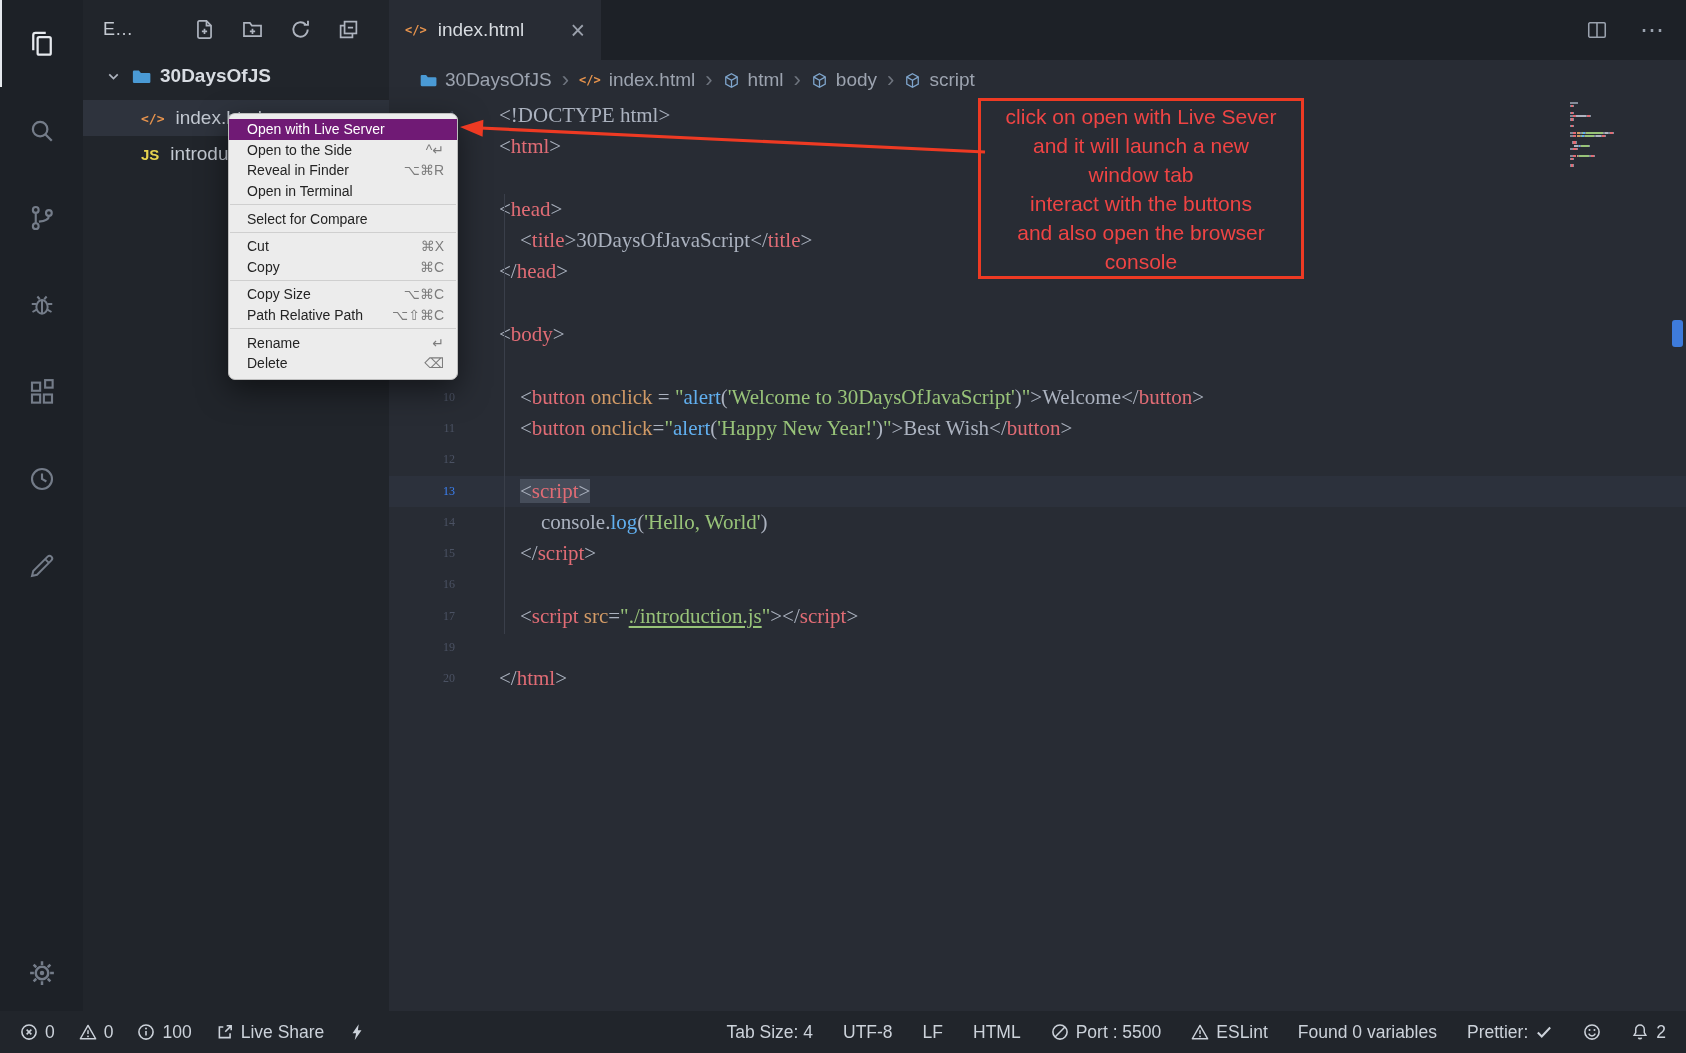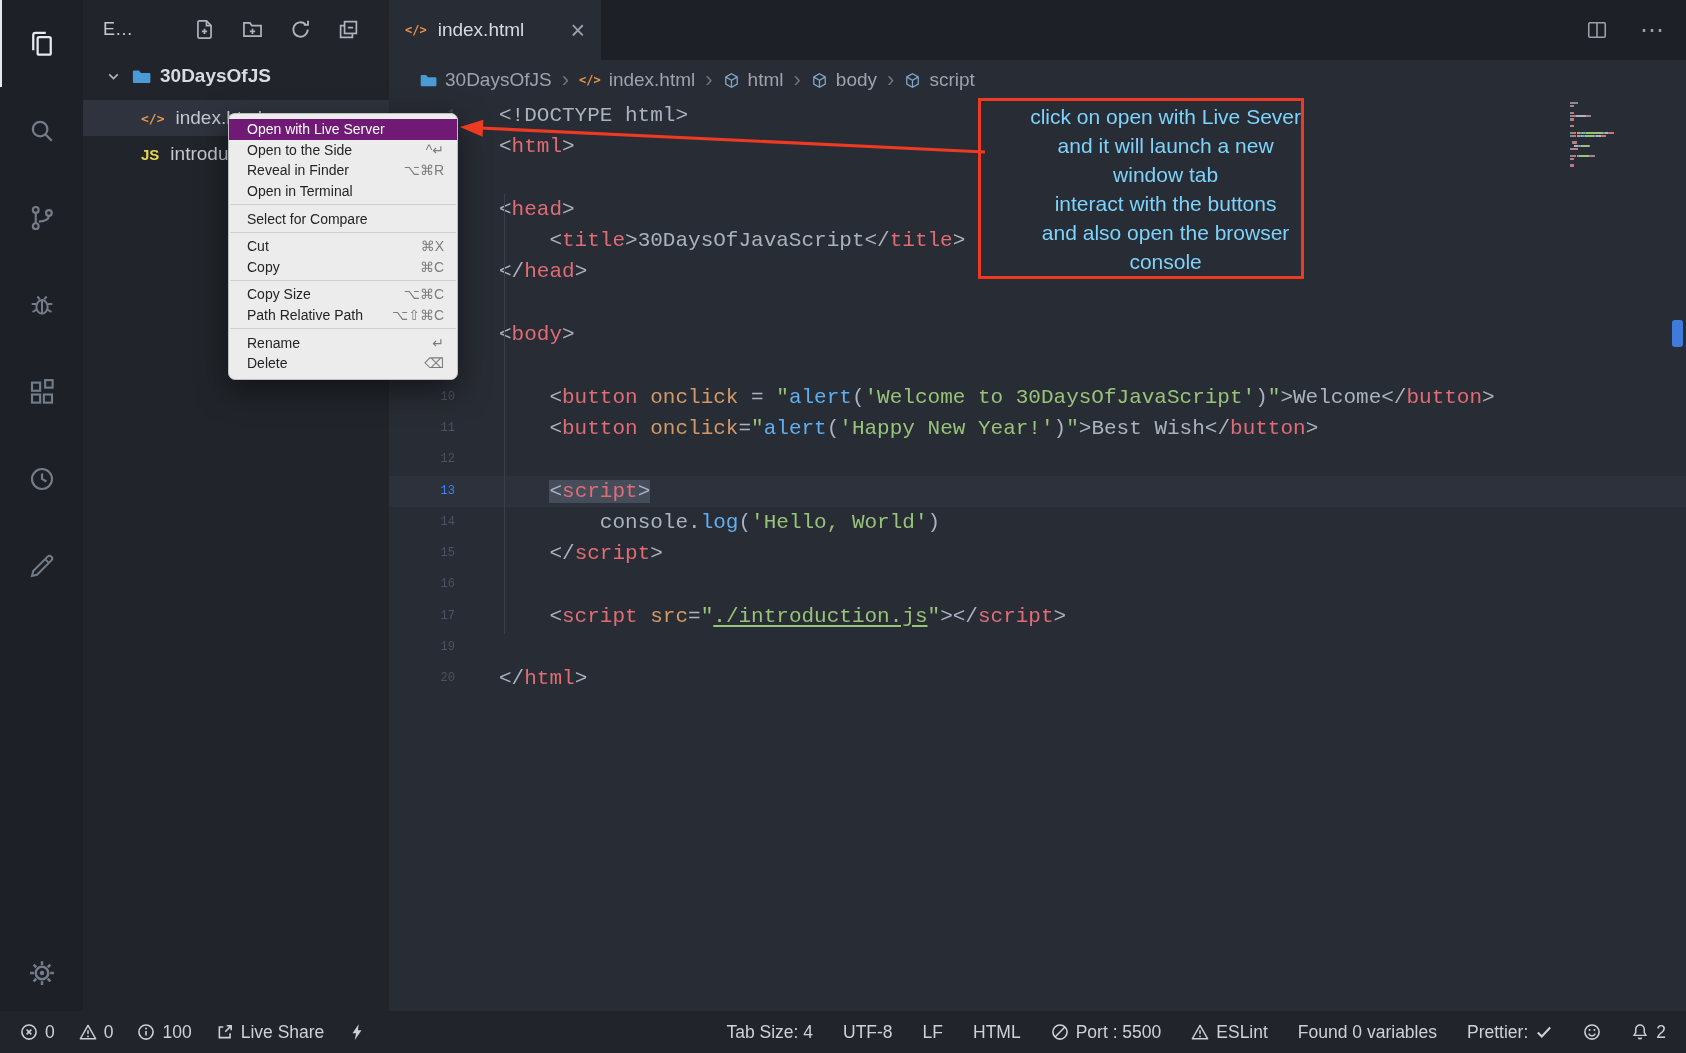--- a/index.html
+++ b/index.html
@@ -39,21 +39,21 @@
   .tab-bar-actions{position:absolute;right:20px;top:0;height:60px;display:flex;align-items:center;gap:32px;color:#9aa2ae}
   .tb-icon svg{width:22px;height:22px;display:block}
   .ellipsis{font-size:24px;letter-spacing:2px;color:#9aa2ae}
   .breadcrumb{position:absolute;top:60px;left:0;right:0;height:40px;display:flex;align-items:center;padding-left:30px;gap:6px;color:#9ca3af;font-size:19px}
   .crumb{display:flex;align-items:center;gap:8px}
   .crumb-sep{color:#6e747e;font-size:22px;margin:0 4px}
   .bc-code{color:#e8944d;font-family:"DejaVu Sans Mono",monospace;font-size:12px;font-weight:bold}
   .crumb-icon{display:flex;align-items:center}
   
   .code-area{position:absolute;top:100px;left:0;right:0;bottom:0}
-  .code-line{display:flex;height:31.3px;line-height:31.3px;font-family:Liberation Mono, monospace;font-size:21px}
+  .code-line{display:flex;height:31.3px;line-height:31.3px;font-family:Liberation Serif, serif;font-size:21px}
   .code-line.current{background:#2c313c}
   .ln{flex:0 0 66px;text-align:right;color:#4b5263;font-size:12px}
   .ln-cur{color:#3b82f6}
   .lc{white-space:pre;padding-left:44px}
   .tok-pln{color:#abb2bf}
   .tok-tag{color:#e06c75}
   .tok-att{color:#d19a66}
   .tok-str{color:#98c379}
   .tok-fn{color:#61afef}
   .tok-txt{color:#abb2bf}
@@ -511,21 +511,21 @@
     <div class="menu-item">
       <span class="menu-label">Rename</span>
       <span class="menu-shortcut">↵</span>
     </div>
     <div class="menu-item">
       <span class="menu-label">Delete</span>
       <span class="menu-shortcut">⌫</span>
     </div>
   </div>
 
-<div class="annotation-box" id="annotation-box" style="border-color: rgb(238, 58, 35); color: #7dd3fc; align-items: flex-end;">
+<div class="annotation-box" id="annotation-box" style="border-color: rgb(238, 58, 35); color: #ef4444;">
   <div id="annotation-lines">
       <div>click on open with Live Sever</div>
       <div>and it will launch a new</div>
       <div>window tab</div>
       <div>interact with the buttons</div>
       <div>and also open the browser</div>
       <div>console</div>
     </div>
 </div>
 <svg id="arrow-overlay">

